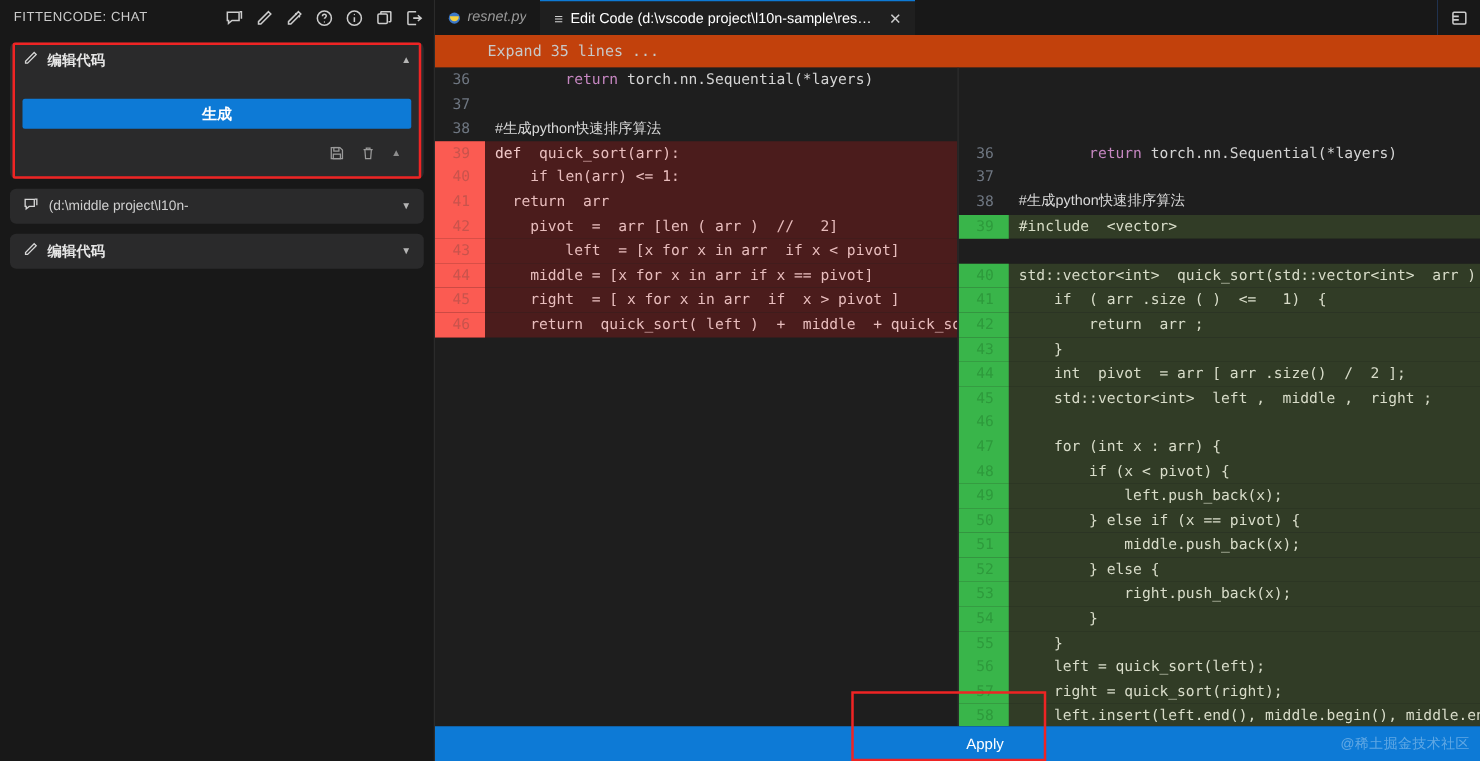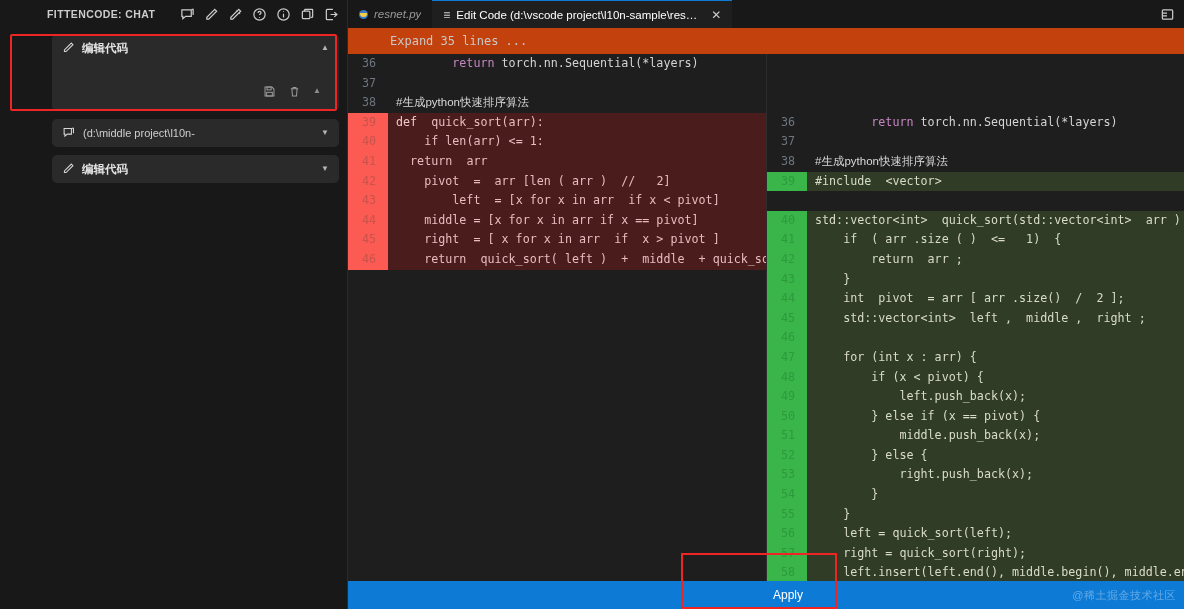--- a/index.html
+++ b/index.html
@@ -19,33 +19,32 @@
     display: flex; flex-direction: column;
     flex: 0 0 348px;
   }
   .chat-titlebar {
     height: 28px; display: flex; align-items: center;
     padding: 0 8px 0 11px;
     background: #181818;
   }
   .chat-title {
     font-size: 10.5px; letter-spacing: .4px; color: #cccccc;
-    font-weight: 700; white-space: nowrap; margin-left: 36px;
+    font-weight: 400; white-space: nowrap;
   }
   .chat-actions { margin-left: auto; display: flex; align-items: center; gap: 9px; }
   .ic { width: 15px; height: 15px; display: block; color: #cccccc; }
   .ic svg { width: 15px; height: 15px; display: block; stroke: currentColor; fill: none; stroke-width: 1.3; }
 
   .chat-body { padding: 6px 8px 0 8px; display: flex; flex-direction: column; gap: 8px; }
 
   .card {
     background: #2a2a2b;
     border-radius: 5px;
     overflow: hidden;
-    margin-left: 44px;
   }
   .card-head {
     height: 28px; display: flex; align-items: center; gap: 7px;
     padding: 0 10px;
     font-size: 11.5px; color: #e6e6e6;
   }
   .card-head .lbl { font-weight: 600; font-size: 11.5px; }
   .card-head .sub { font-weight: 400; color: #cfcfcf; font-size: 11px; }
   .chev { margin-left: auto; font-size: 8px; color: #b5b5b5; line-height: 1; }
   .pencil svg { width: 13px; height: 13px; stroke: #d6d6d6; fill: none; stroke-width: 1.3; }
@@ -237,20 +236,21 @@
           <div class="card-head">
             <span class="pencil">
               <svg viewBox="0 0 16 16">
                   <path d="M11.5 2.5l2 2L5 13H3v-2z"></path>
                 </svg>
             </span>
             <span class="lbl">编辑代码</span>
             <span class="chev">▲</span>
           </div>
           <div class="card-open-body">
+            <button class="gen-btn">生成</button>
             <div class="tool-row">
               <span class="ti">
                 <svg viewBox="0 0 16 16">
                     <path d="M2.5 2.5h8.5l2.5 2.5v8.5h-11z"></path>
                     <rect x="5" y="2.5" width="5" height="3.5"></rect>
                     <rect x="4.5" y="9" width="7" height="4.5"></rect>
                   </svg>
               </span>
               <span class="ti">
                 <svg viewBox="0 0 16 16">

